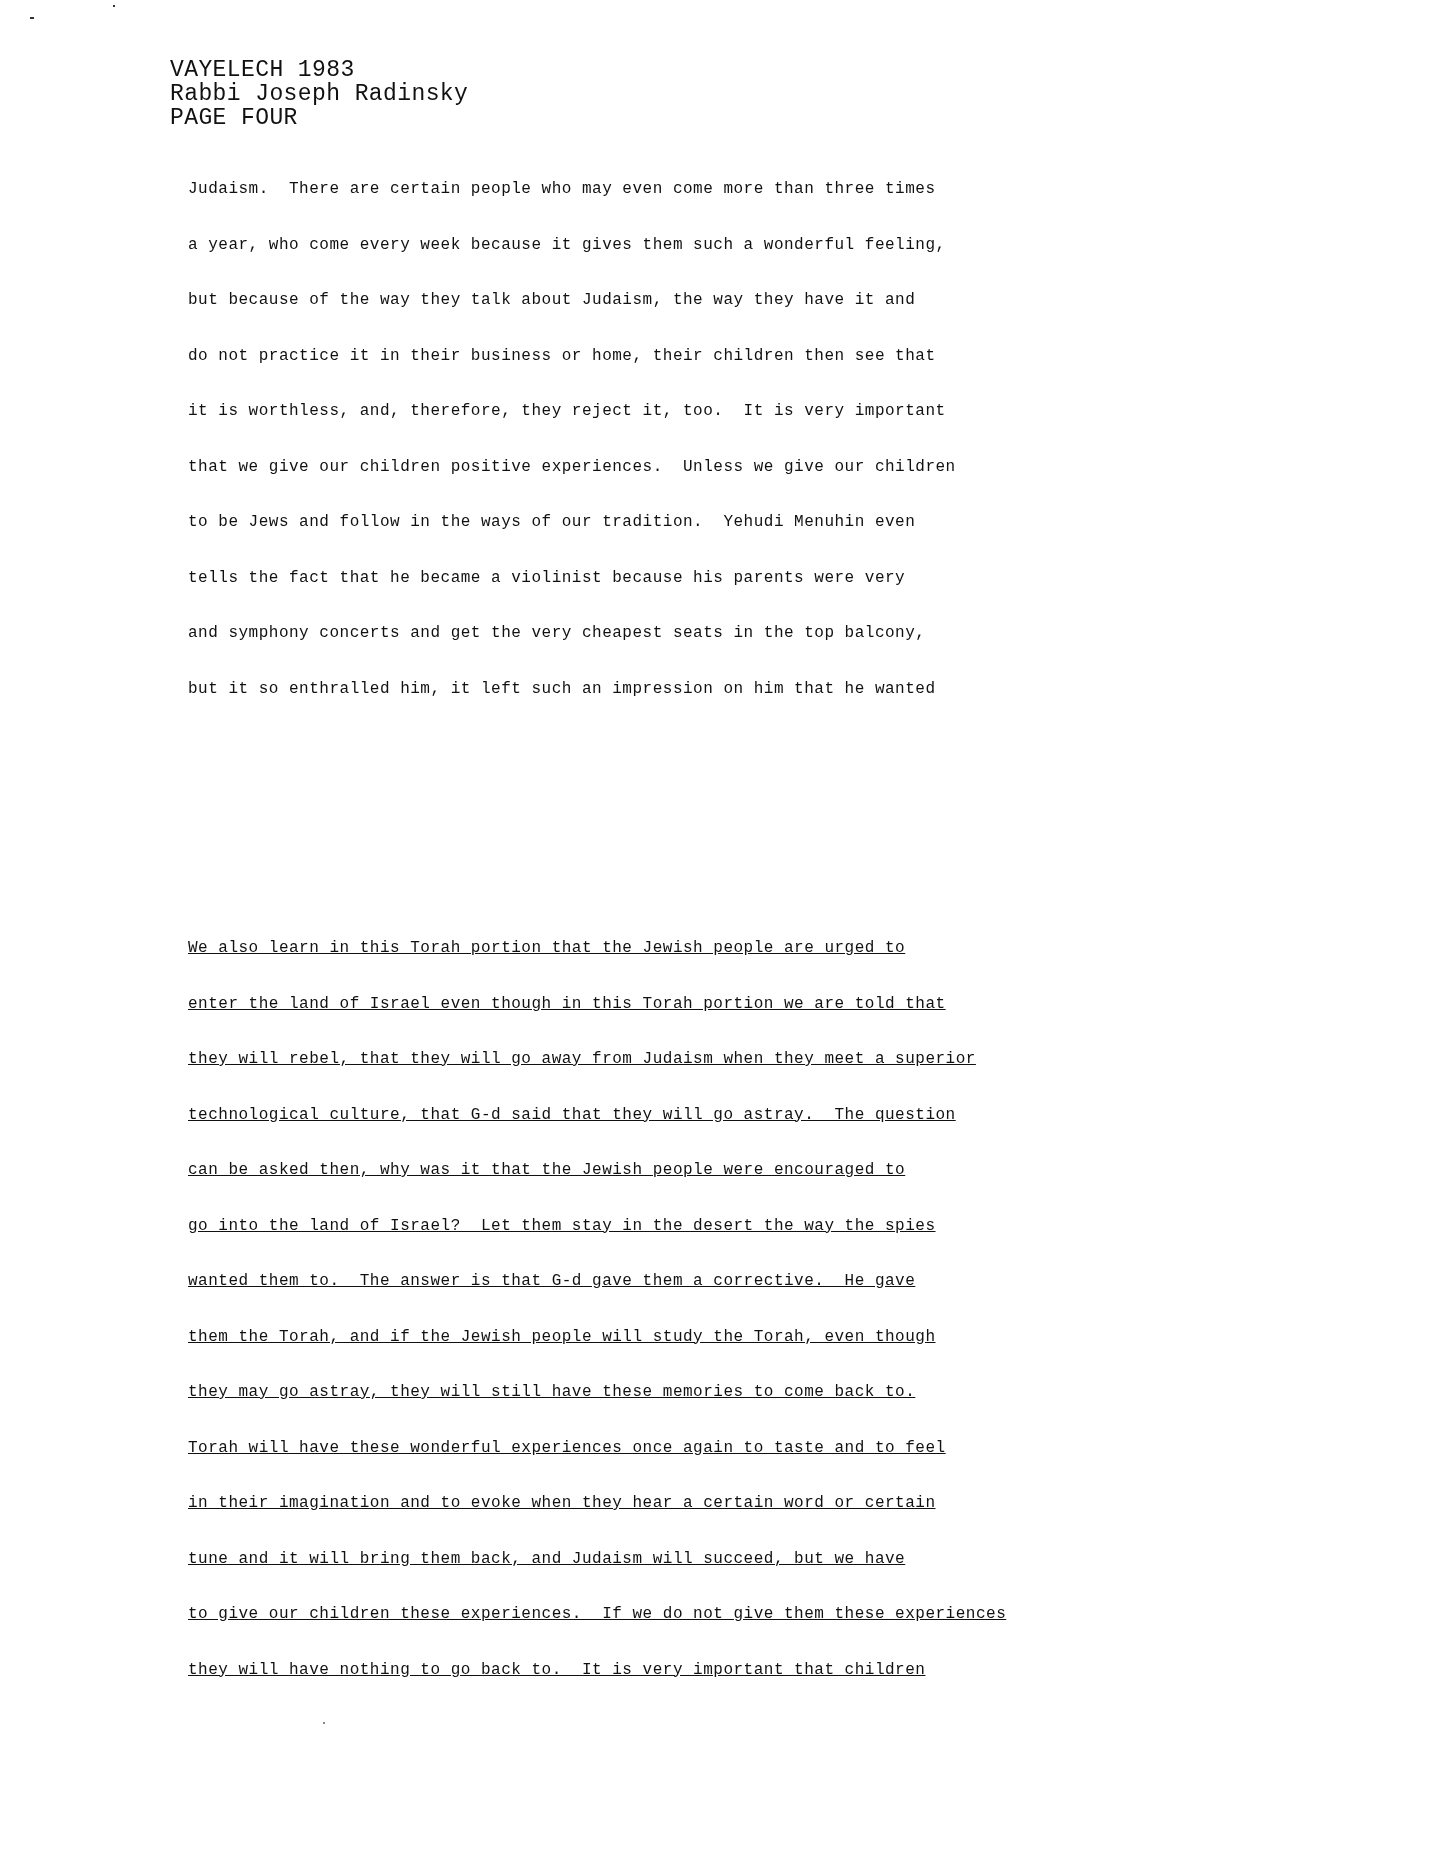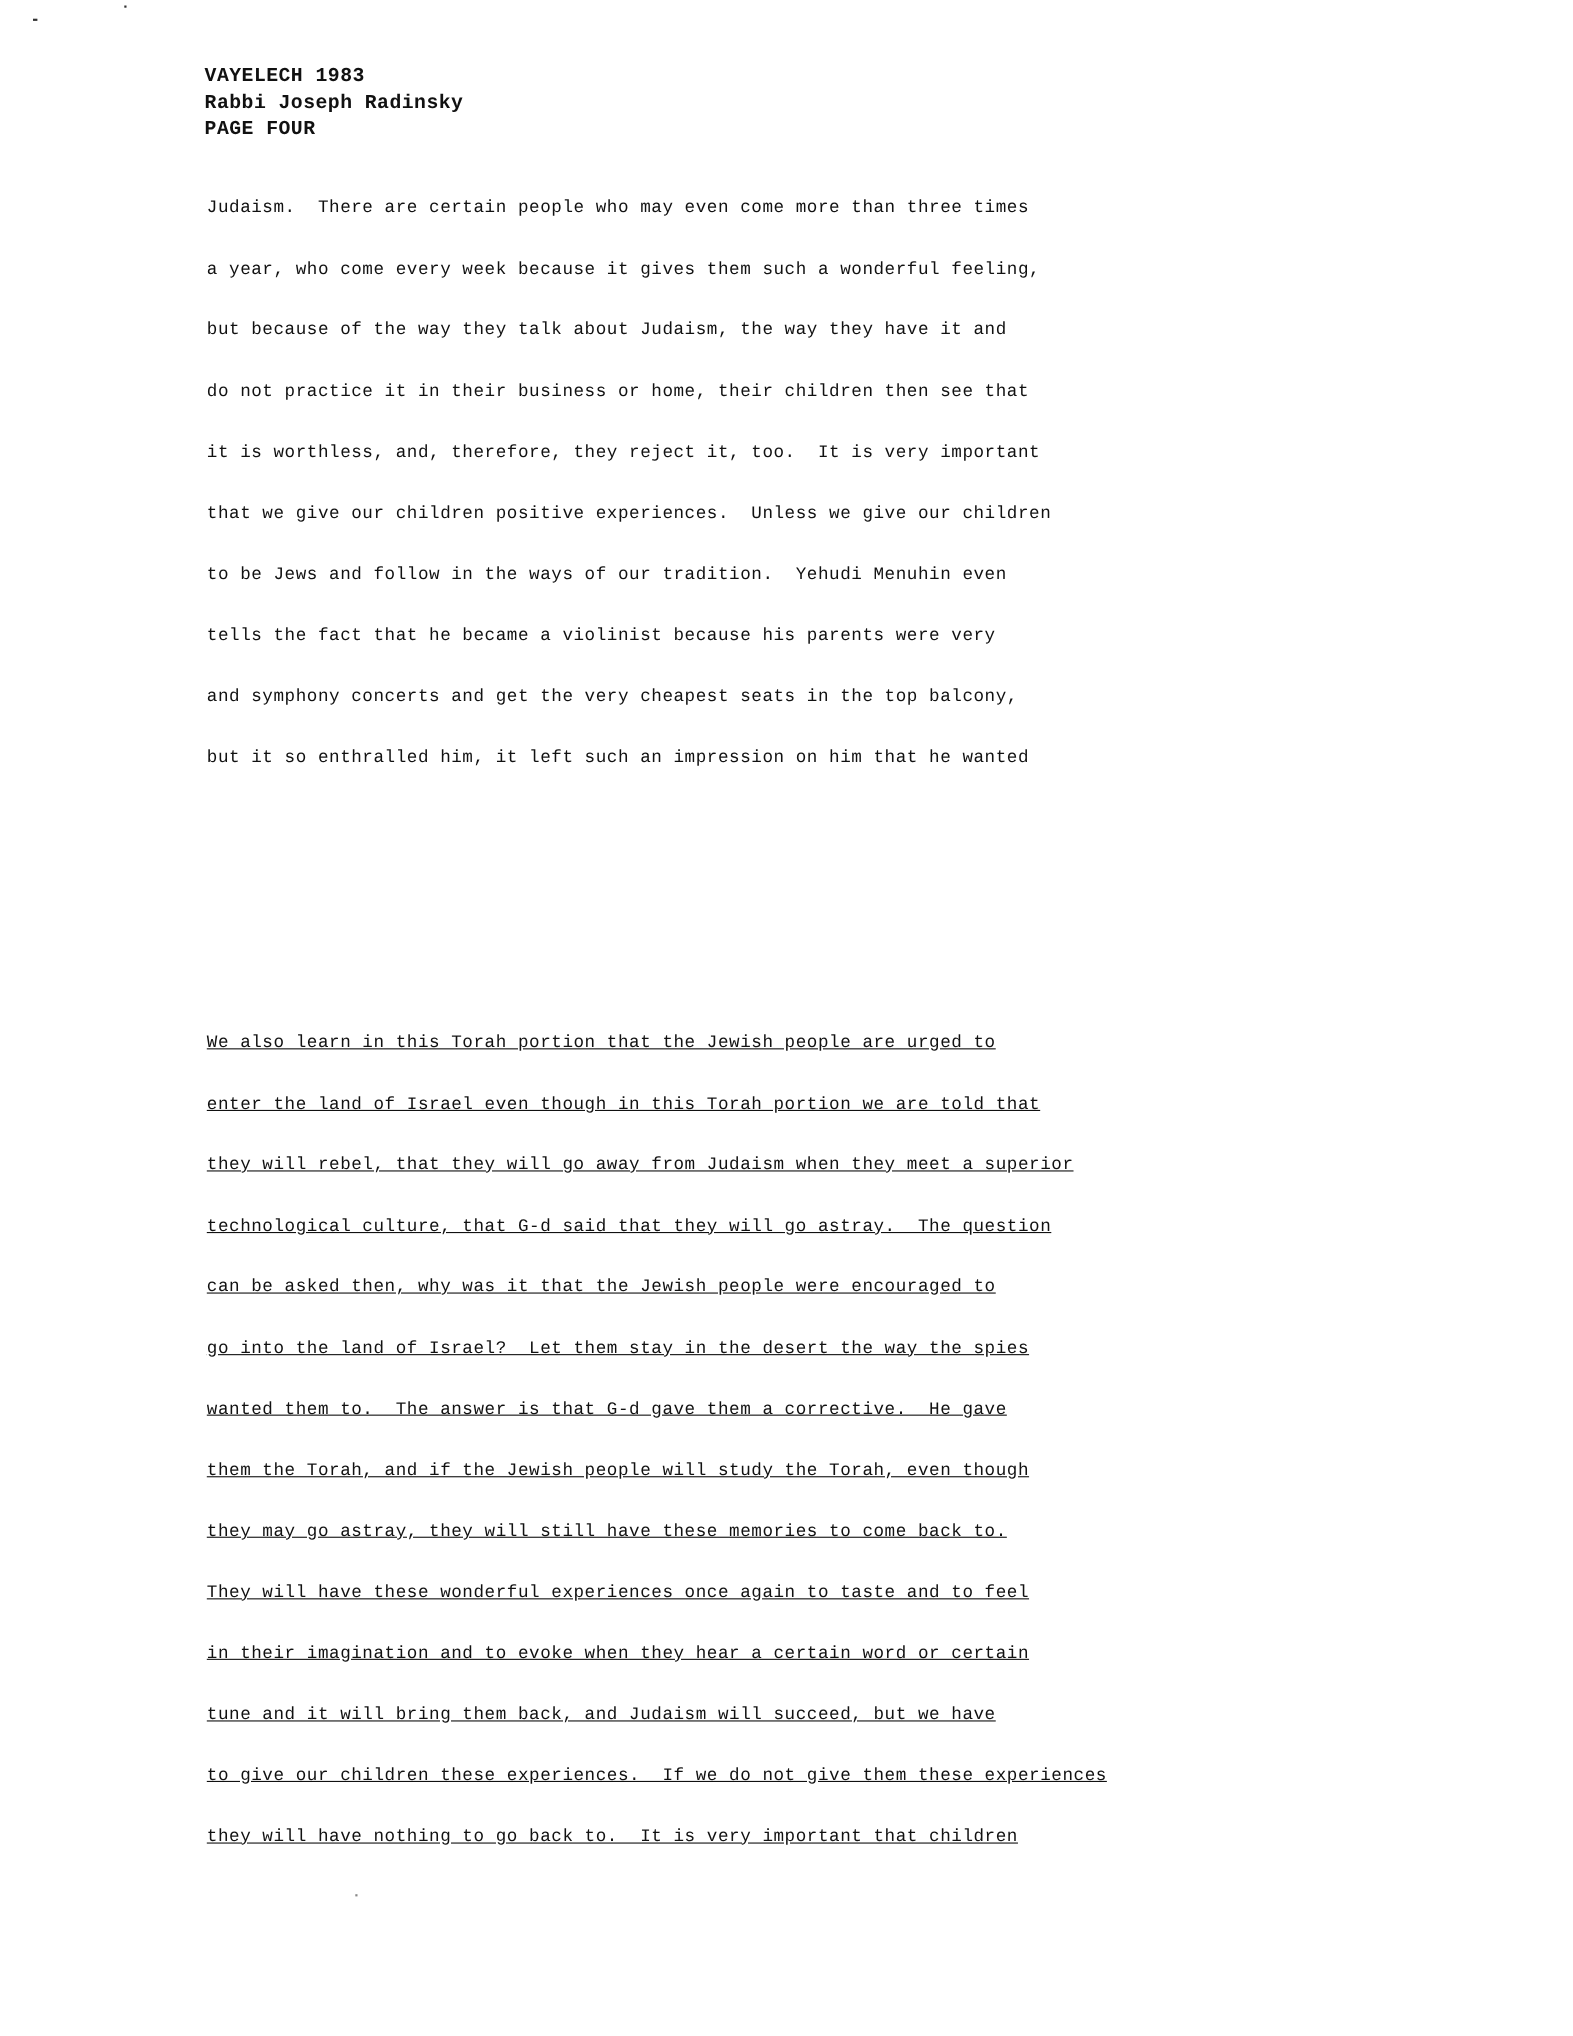--- a/index.html
+++ b/index.html
@@ -17,26 +17,25 @@
   }
   .page {
     position: absolute;
     left: 0; top: 0;
     width: 1430px;
     height: 1851px;
     background: #ffffff;
   }
   .header {
     position: absolute;
-    left: 186px;
+    left: 170px;
     top: 58px;
-    font-size: 18px;
+    font-size: 23px;
     line-height: 24px;
     letter-spacing: 0.4px;
-    font-weight: bold;
   }
   .header div { white-space: pre; }
   .para {
     position: absolute;
     left: 188px;
     font-size: 16px;
     line-height: 55.5px;
     letter-spacing: 0.5px;
   }
   .para .line { white-space: pre; height: 55.5px; }
@@ -78,20 +77,20 @@
   <div class="para" id="para2">
     <div class="line">We also learn in this Torah portion that the Jewish people are urged to</div>
     <div class="line">enter the land of Israel even though in this Torah portion we are told that</div>
     <div class="line">they will rebel, that they will go away from Judaism when they meet a superior</div>
     <div class="line">technological culture, that G-d said that they will go astray.  The question</div>
     <div class="line">can be asked then, why was it that the Jewish people were encouraged to</div>
     <div class="line">go into the land of Israel?  Let them stay in the desert the way the spies</div>
     <div class="line">wanted them to.  The answer is that G-d gave them a corrective.  He gave</div>
     <div class="line">them the Torah, and if the Jewish people will study the Torah, even though</div>
     <div class="line">they may go astray, they will still have these memories to come back to.</div>
-    <div class="line">They will have these wonderful experiences once again to taste and to feel</div>
+    <div class="line">Torah will have these wonderful experiences once again to taste and to feel</div>
     <div class="line">in their imagination and to evoke when they hear a certain word or certain</div>
     <div class="line">tune and it will bring them back, and Judaism will succeed, but we have</div>
     <div class="line">to give our children these experiences.  If we do not give them these experiences</div>
     <div class="line">they will have nothing to go back to.  It is very important that children</div>
   </div>
 
 </div>
 
 </body></html>

